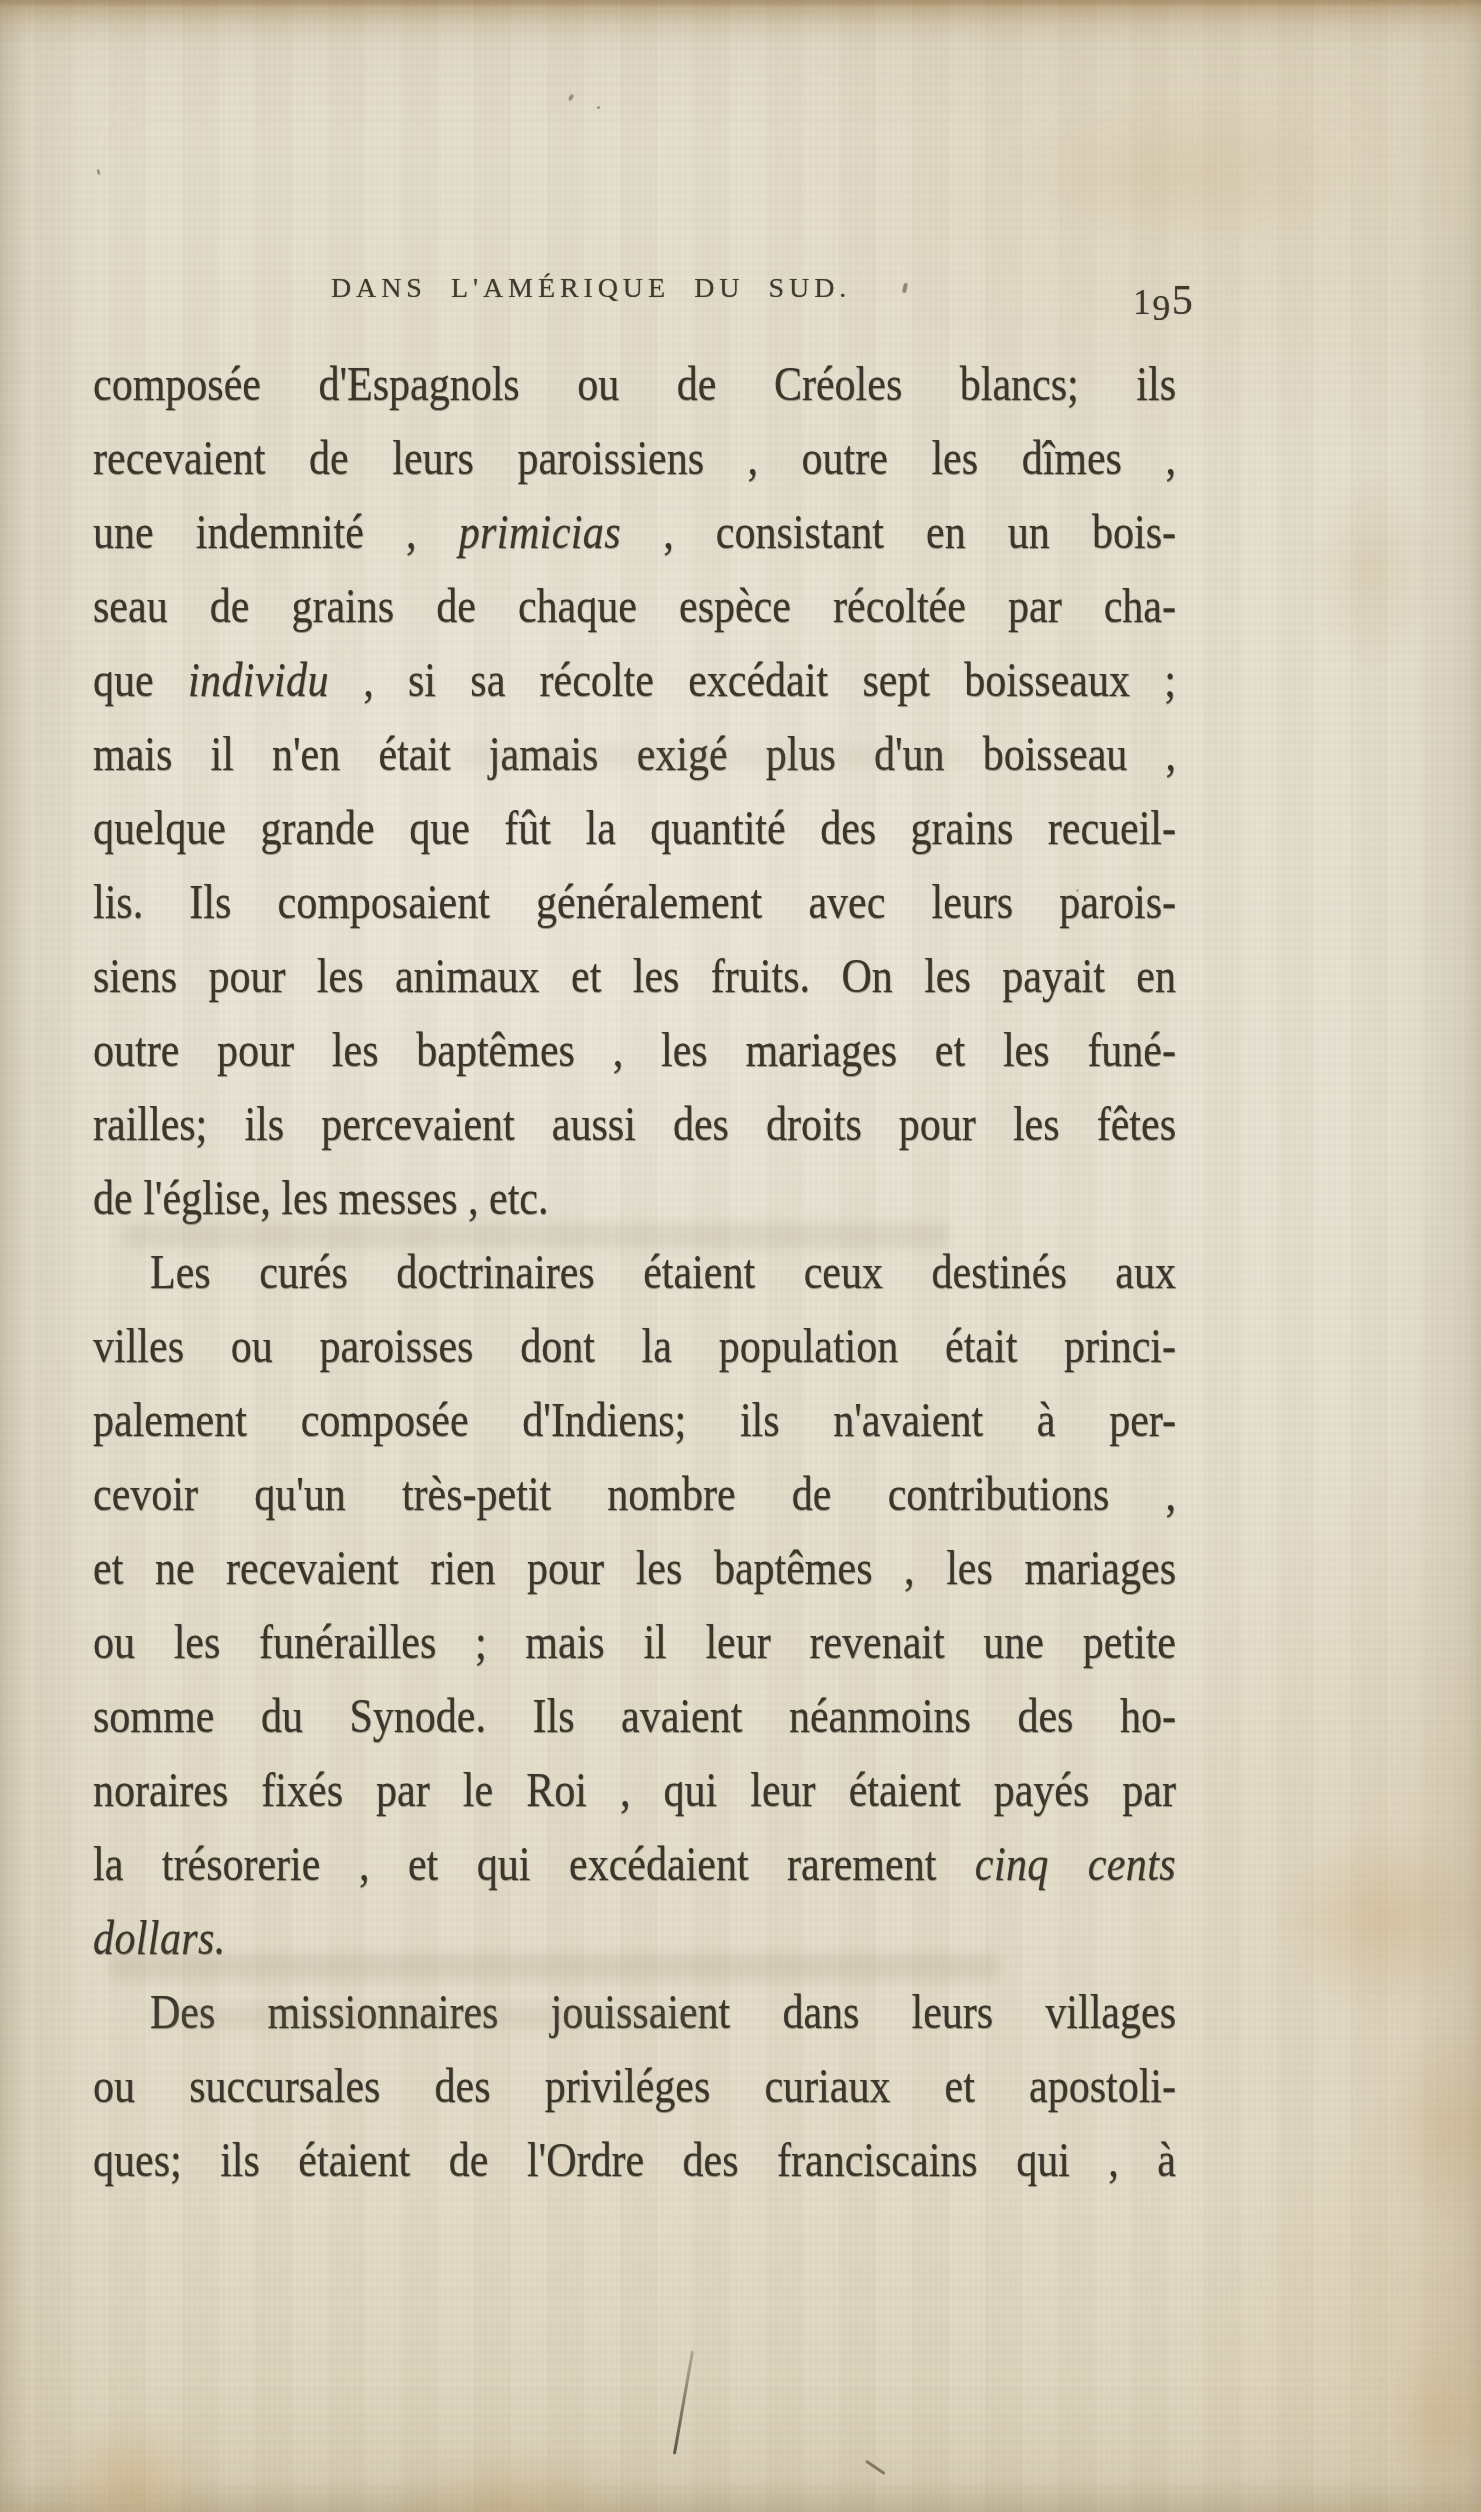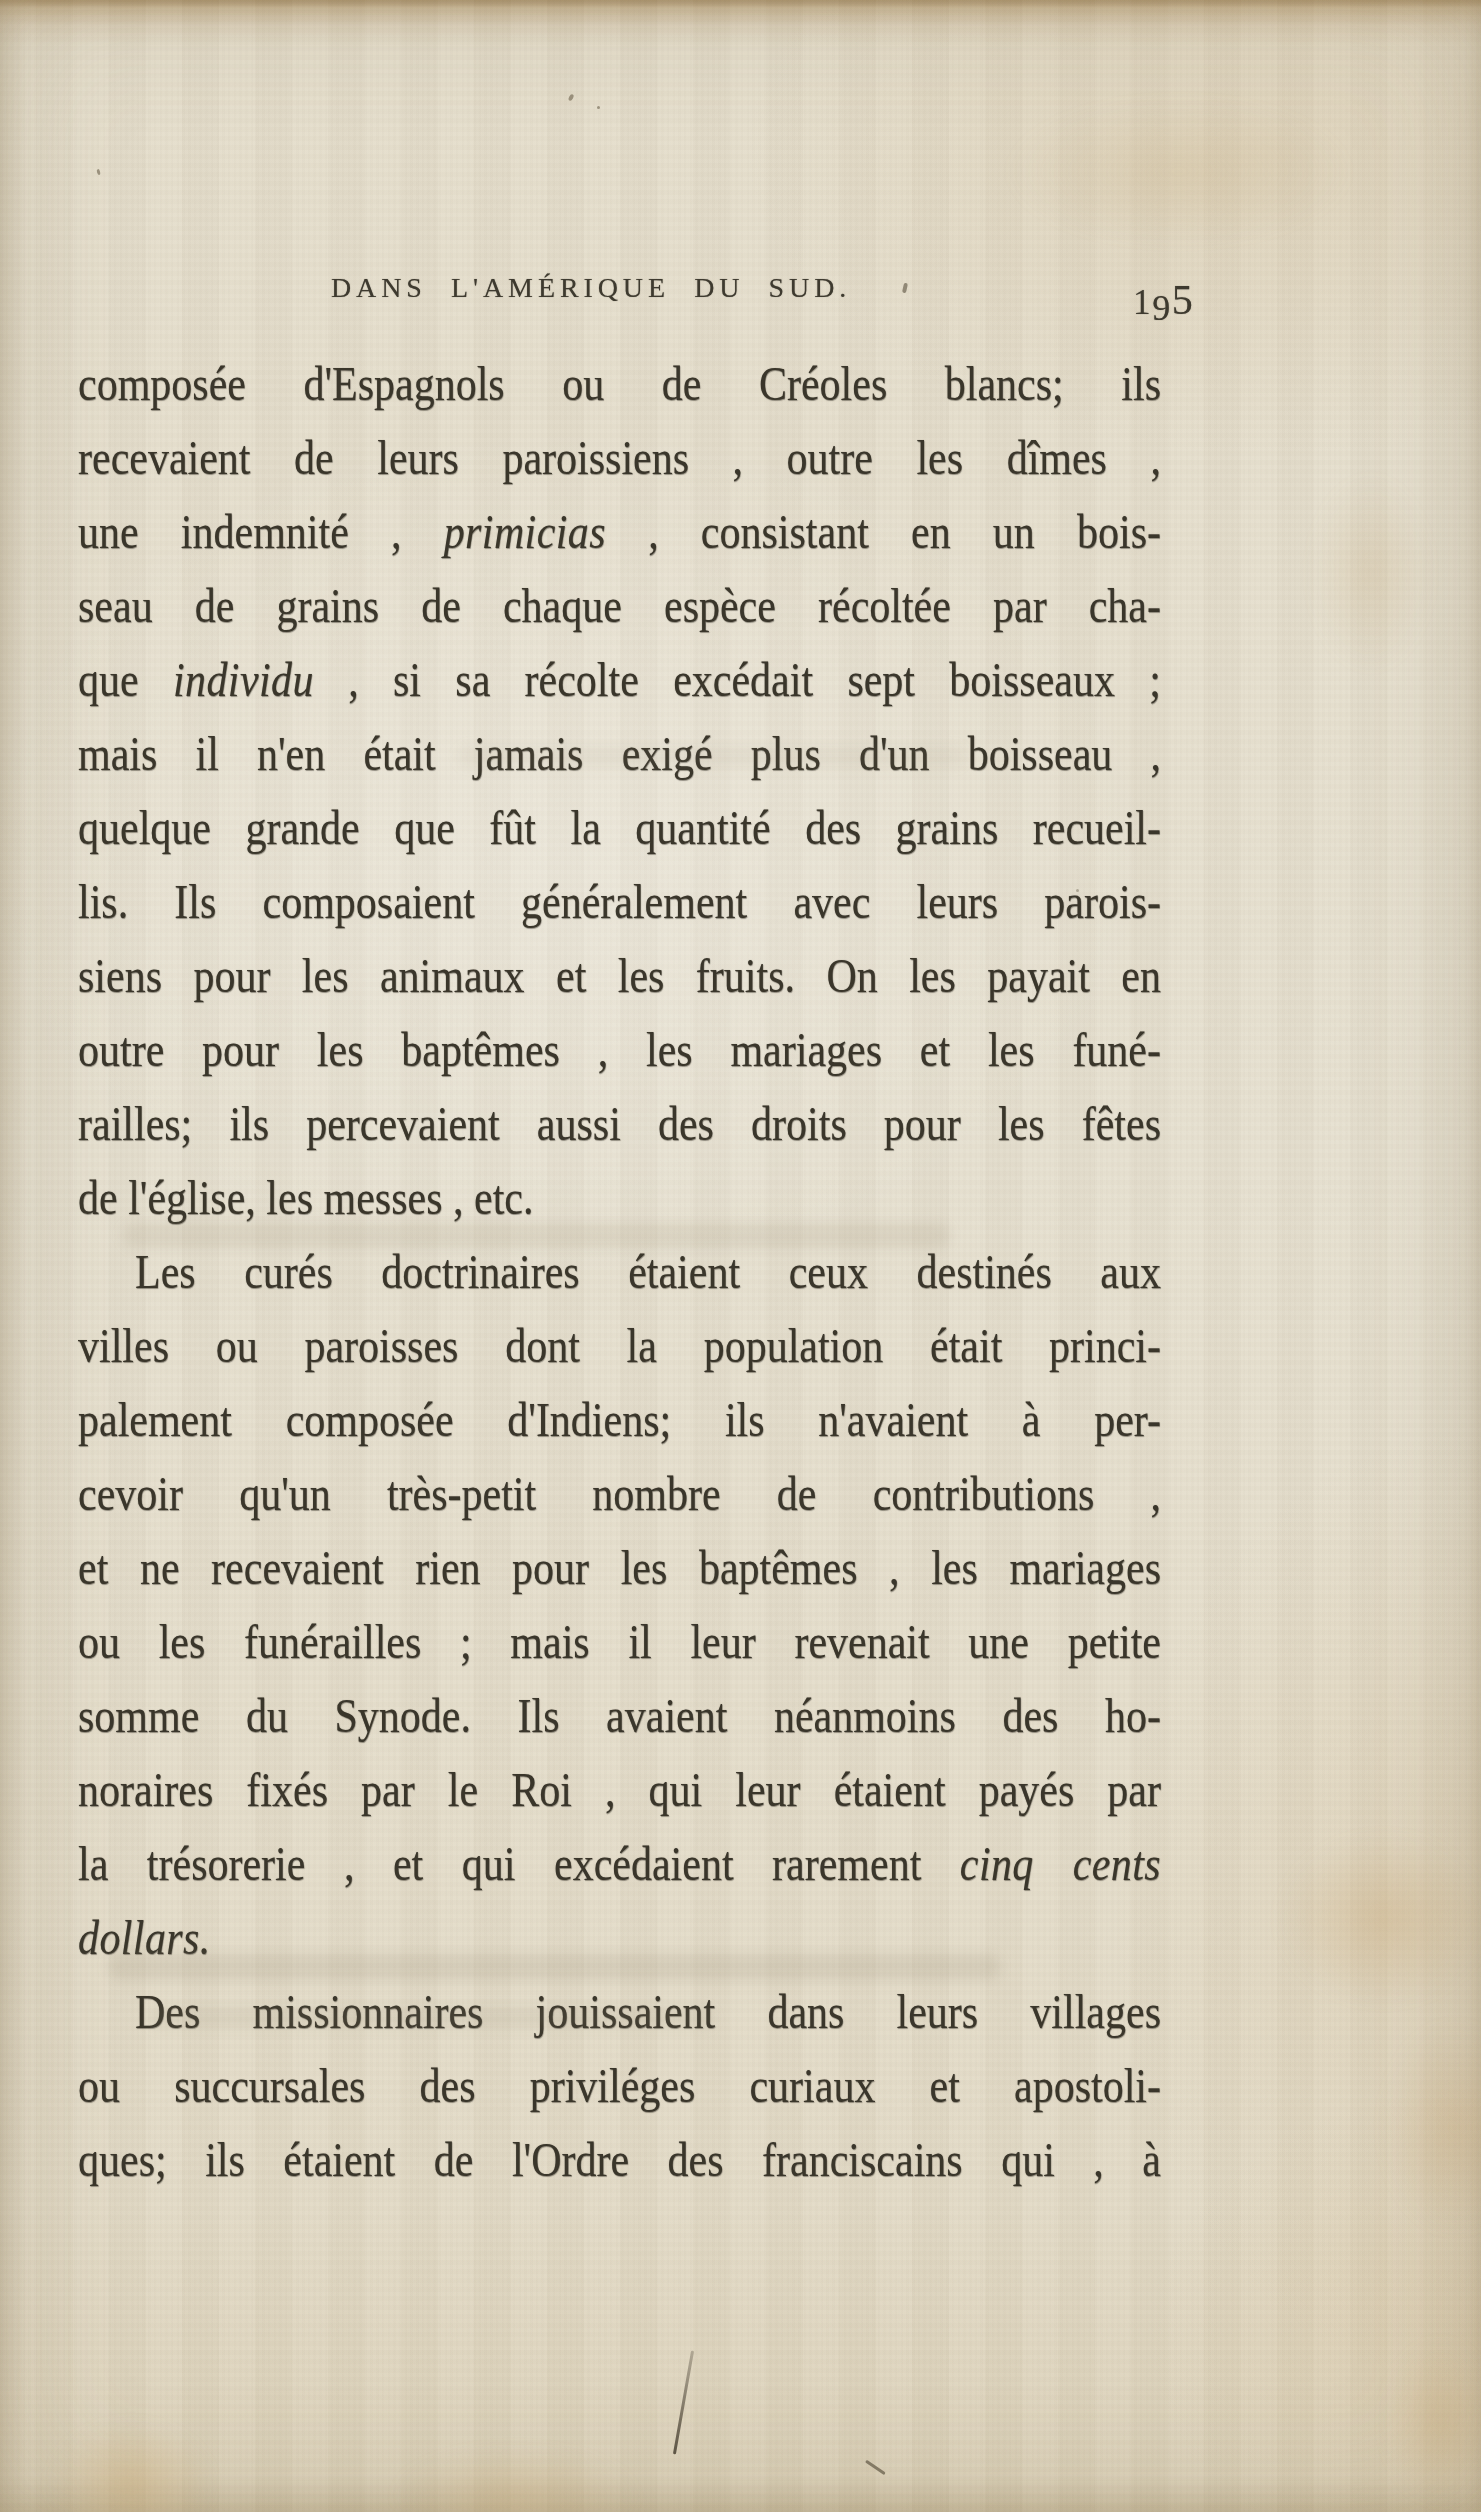--- a/index.html
+++ b/index.html
@@ -36,21 +36,21 @@
     font-size:44px; letter-spacing:1.6px; color:#3e3a2f;
     text-shadow:0 0 1.1px rgba(62,58,47,0.5);
   }
   .folio .digit{display:inline-block;}
   .folio .digit-1{font-size:0.80em;}
   .folio .digit-9{font-size:0.82em; transform:translateY(0.17em);}
   .folio .digit-5{font-size:0.96em; transform:translateY(-0.01em);}
 
   
   .text-block{
-    position:absolute; left:78px; top:347px; width:1083px;
+    position:absolute; left:93px; top:347px; width:1083px;
   }
   .line{
     height:74px; line-height:74px;
     font-size:42px;
     text-align:justify; text-align-last:justify;
     white-space:nowrap;
     transform:scaleY(1.15);
     transform-origin:50% 50%;
     text-shadow:0.5px 0.5px 0.8px rgba(56,52,42,0.45), 0 0 1px rgba(56,52,42,0.35);
   }

